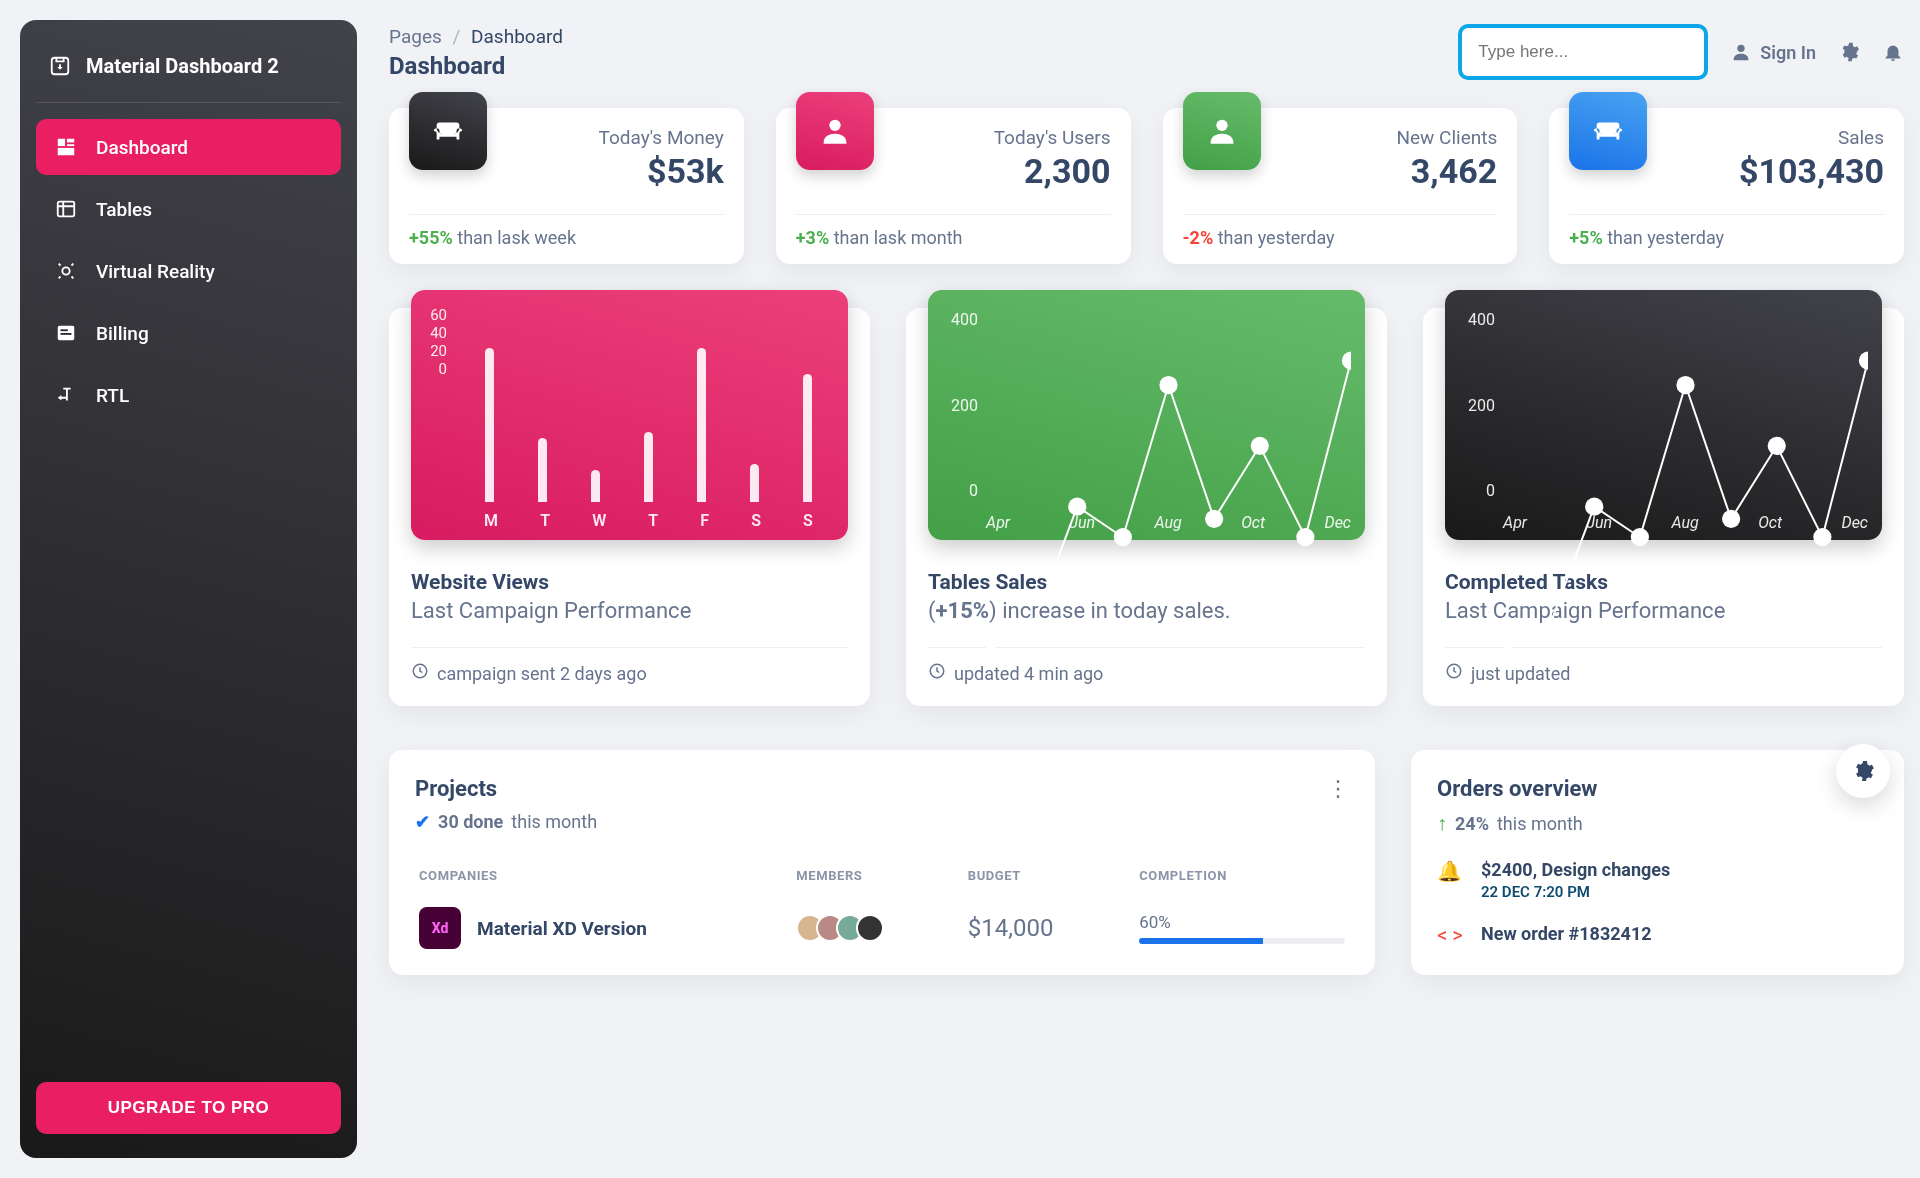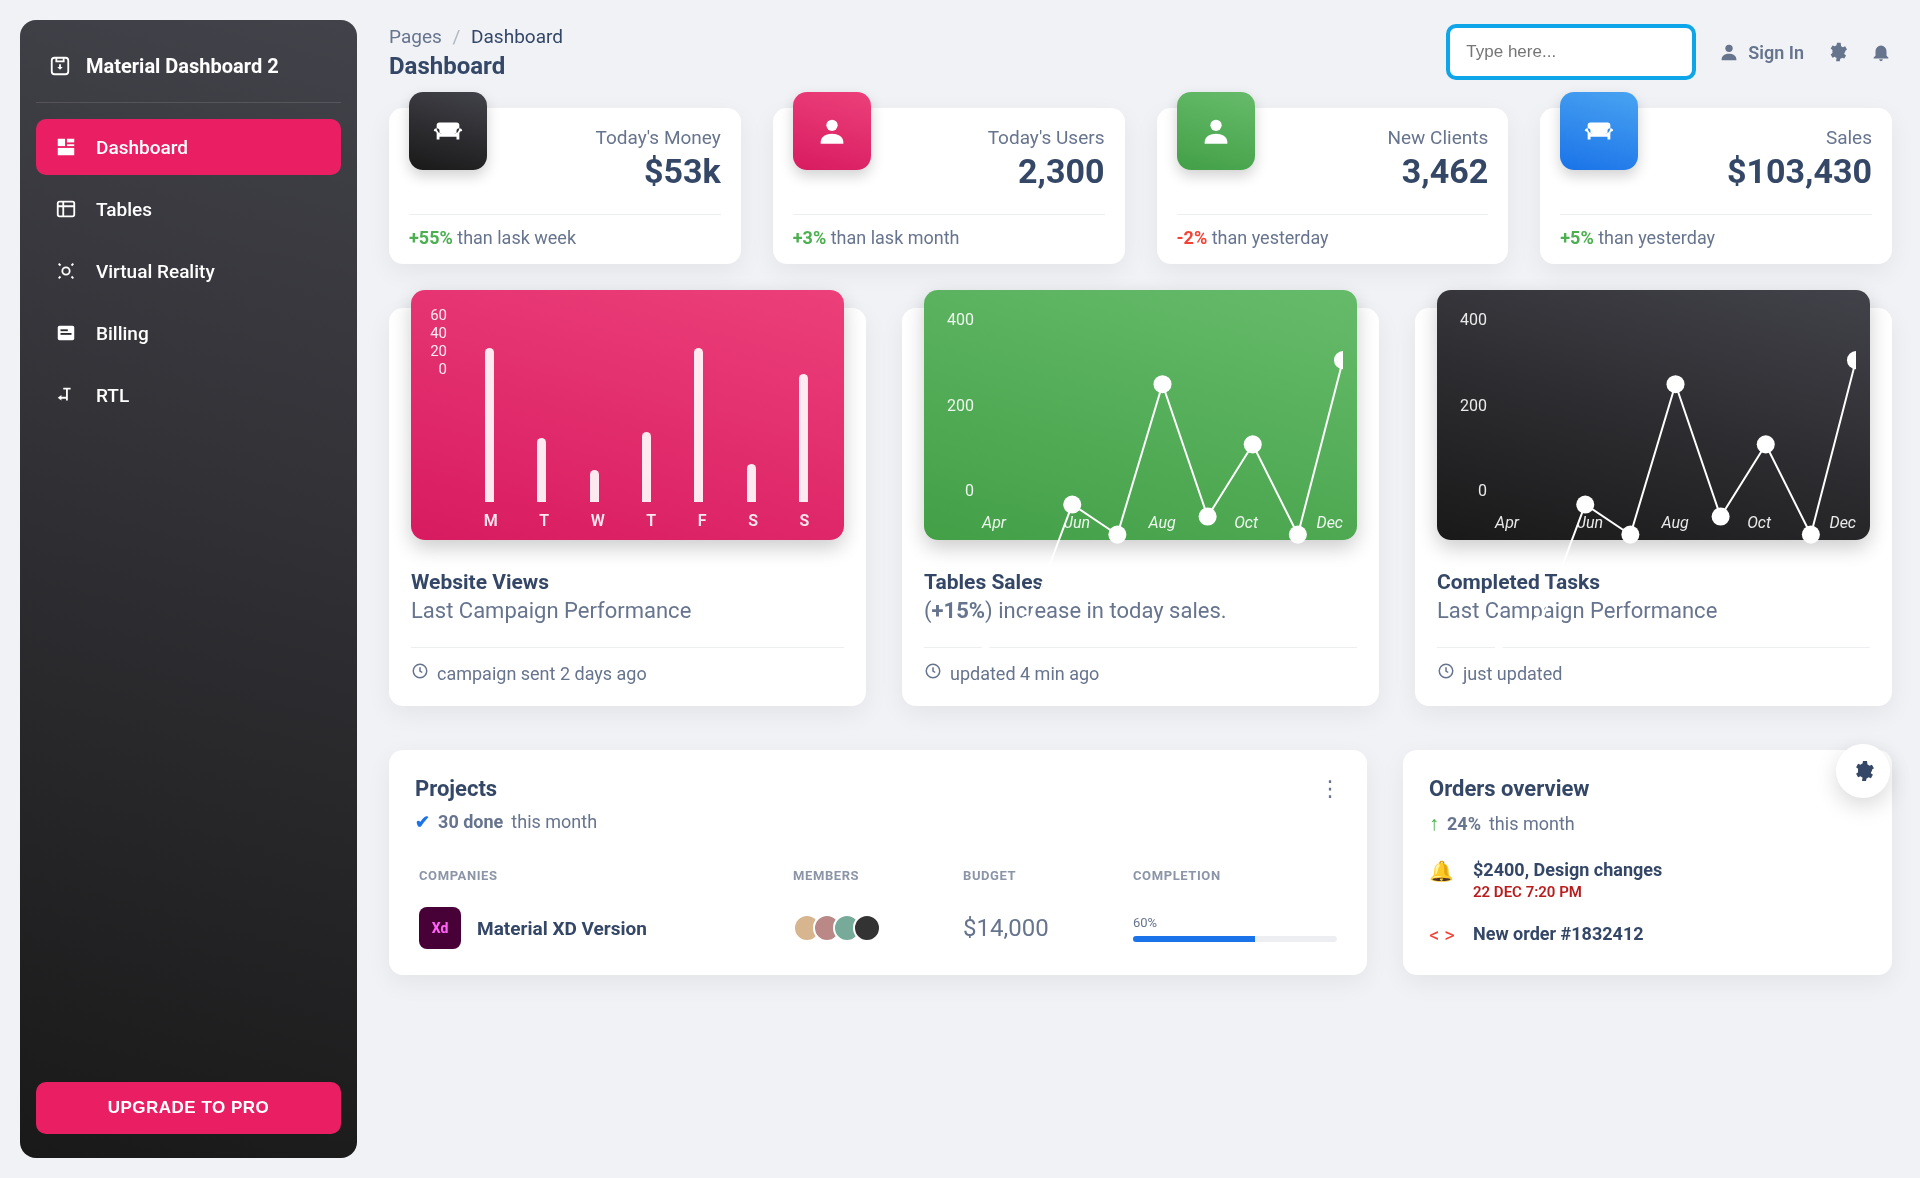--- a/index.html
+++ b/index.html
@@ -47,21 +47,21 @@
 .nav-icon { width: 24px; height: 24px; display:inline-flex; align-items:center; justify-content:center; }
 .nav-icon svg { width: 22px; height: 22px; fill: #fff; }
 .sidebar-footer { margin-top: auto; }
 .upgrade-btn {
   width: 100%; padding: 16px; border: none; border-radius: 10px;
   background: #e91e63; color: #fff; font-weight: 700; font-size: 17px;
   letter-spacing: .5px; cursor: pointer;
 }
 
 
-.main { flex: 1; padding: 24px 28px 0 32px; overflow: hidden; border-radius: 24px; }
+.main { flex: 1; padding: 24px 16px 0 32px; overflow: hidden; border-radius: 24px; }
 .topbar { display: flex; align-items: center; justify-content: space-between; margin-bottom: 28px; }
 .crumbs { display: flex; flex-direction: column; gap: 4px; }
 .crumb-line { font-size: 19px; color: #67748e; }
 .crumb-sep { margin: 0 6px; color: #b0b6c3; }
 .page-current { color: #344767; }
 .page-title { font-size: 24px; font-weight: 700; color: #344767; }
 .topbar-right { display: flex; align-items: center; gap: 22px; }
 .search {
   width: 250px; padding: 14px 16px; border: 4px solid #0ea5e9; border-radius: 10px;
   font-size: 17px; color: #67748e; background: #fff;
@@ -132,29 +132,29 @@
 .panel-sub .up { color:#4caf50; font-weight:700; font-size:20px;}
 .dots { position:absolute; top:26px; right:26px; cursor:pointer; color:#67748e; font-size:22px; }
 .table-head { display:grid; grid-template-columns: 2.2fr 1fr 1fr 1.2fr; margin-top: 36px; padding: 0 4px 10px; color:#8b95a7; font-size:13px; font-weight:700; letter-spacing:.6px;}
 .table-row { display:grid; grid-template-columns: 2.2fr 1fr 1fr 1.2fr; align-items:center; padding: 14px 4px 0; }
 .company { display:flex; align-items:center; gap:16px; font-weight:700; font-size:19px; color:#344767;}
 .co-logo { width:42px; height:42px; border-radius:8px; background:#470137; display:flex; align-items:center; justify-content:center; color:#ff61f6; font-weight:800; font-size:14px;}
 .members { display:flex; }
 .avatar { width:28px; height:28px; border-radius:50%; border:2px solid #fff; margin-left:-8px; }
 .avatar:first-child{margin-left:0;}
 .budget { color:#67748e; font-size:24px; }
-.completion { display:flex; flex-direction:column; gap:6px; font-size:13px; color:#67748e;}
+.completion { display:flex; flex-direction:column; gap:6px; font-size:17px; color:#67748e;}
 .prog-track { height:6px; width:100%; background:#eceef2; border-radius:4px; overflow:hidden;}
 .prog-fill { height:100%; background:#1a73e8; }
 
 .timeline { margin-top: 24px; display:flex; flex-direction:column; gap:22px; }
 .tl-item { display:flex; gap:18px; align-items:flex-start; }
 .tl-icon { width:26px; display:flex; justify-content:center; font-size:20px;}
 .tl-body h4 { font-size:18px; font-weight:700; color:#344767; }
-.tl-body span { font-size:15px; color:#b91c1c; font-weight:600;}
+.tl-body span { font-size:15px; color:#0c4a6e; font-weight:600;}
 .tl-green { color:#4caf50; }
 .tl-red { color:#f44336; }
 
 .fab {
   position: fixed; right: 30px; bottom: 380px;
   width: 54px; height: 54px; border-radius: 50%; background:#fff;
   box-shadow: 0 8px 22px rgba(0,0,0,.15); display:flex; align-items:center; justify-content:center;
   cursor:pointer;
 }
 .fab svg { width:24px; height:24px; fill:#344767; }

